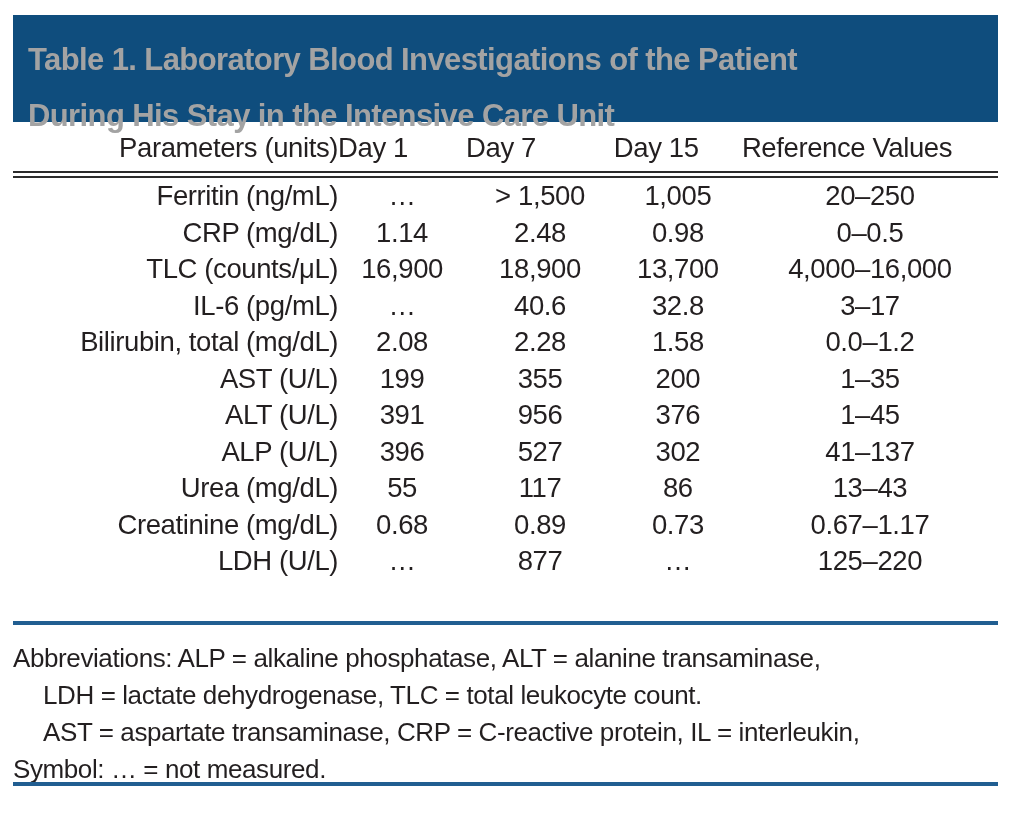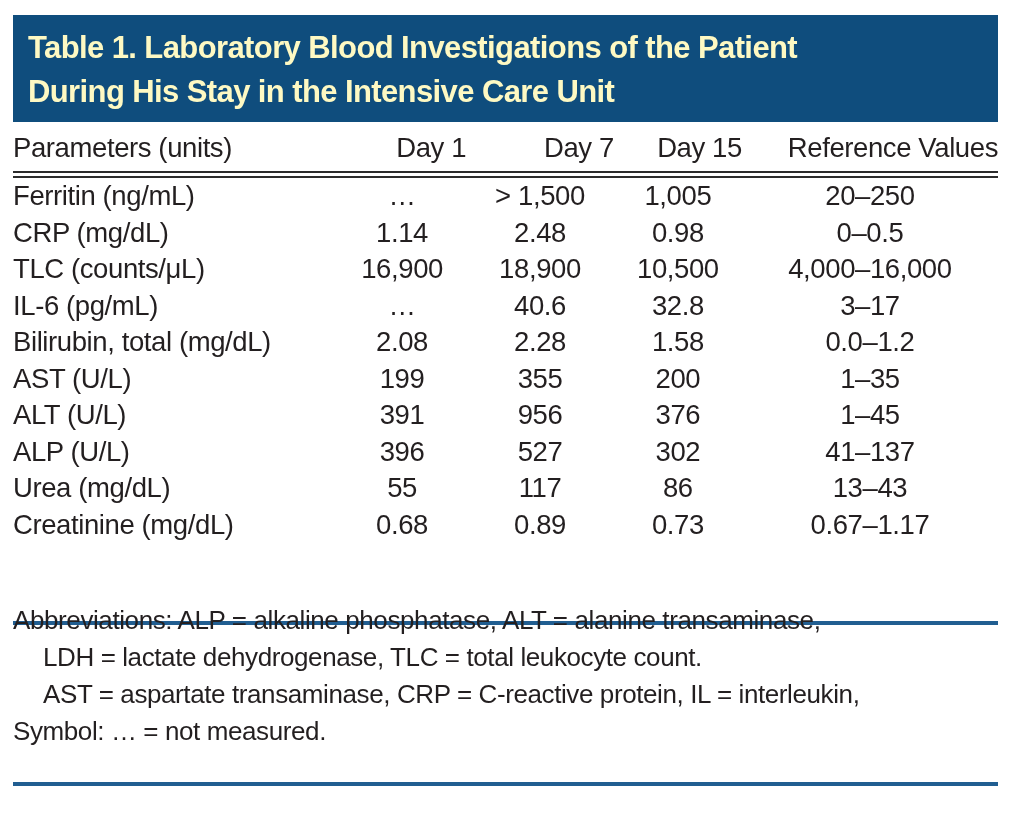--- a/index.html
+++ b/index.html
@@ -22,69 +22,70 @@
     position: absolute;
     left: 13px;
     top: 15px;
     width: 985px;
     height: 107px;
     background: #0f4d7d;
     box-sizing: border-box;
     padding: 11px 14px 0 15px;
   }
   .banner .title-line {
-    color: #fef9c3;
+    color: #a3a3a3;
     font-size: 31px;
     font-weight: bold;
     letter-spacing: -0.6px;
     line-height: 44px;
     white-space: nowrap;
+    margin-top: 12px;
   }
   table.lab-table {
     position: absolute;
     left: 13px;
     top: 126px;
     width: 985px;
     border-collapse: collapse;
     table-layout: fixed;
   }
   table.lab-table th {
     font-weight: 400;
     font-size: 27.5px;
     letter-spacing: -0.4px;
     padding: 6px 0 7px 0;
     border-bottom: 7px double #2b2b2b;
-    text-align: right;
+    text-align: left;
     white-space: nowrap;
     vertical-align: bottom;
   }
-  table.lab-table th.col-param { text-align: left; }
+  table.lab-table th.col-param { text-align: right; }
   table.lab-table td {
     font-size: 27.5px;
     letter-spacing: -0.4px;
     height: 36.5px;
     line-height: 36.5px;
     padding: 0;
     text-align: center;
     white-space: nowrap;
   }
-  table.lab-table td.col-param { text-align: left; }
+  table.lab-table td.col-param { text-align: right; }
   .rule-blue {
     position: absolute;
     left: 13px;
     width: 985px;
     height: 4px;
     background: #215e91;
   }
   .rule-mid { top: 621px; }
   .rule-bottom { top: 782px; }
   .footnotes {
     position: absolute;
     left: 13px;
-    top: 602px;
+    top: 640px;
     width: 985px;
   }
   .footnotes .fn-line {
     font-size: 26px;
     letter-spacing: -0.4px;
     line-height: 37px;
     white-space: nowrap;
   }
   .footnotes .fn-indent { padding-left: 30px; }
 </style>
@@ -127,21 +128,21 @@
           <td class="col-param">CRP (mg/dL)</td>
           <td class="col-val">1.14</td>
           <td class="col-val">2.48</td>
           <td class="col-val">0.98</td>
           <td class="col-val">0–0.5</td>
         </tr>
         <tr>
           <td class="col-param">TLC (counts/μL)</td>
           <td class="col-val">16,900</td>
           <td class="col-val">18,900</td>
-          <td class="col-val">10,500</td>
+          <td class="col-val">13,700</td>
           <td class="col-val">4,000–16,000</td>
         </tr>
         <tr>
           <td class="col-param">IL-6 (pg/mL)</td>
           <td class="col-val">…</td>
           <td class="col-val">40.6</td>
           <td class="col-val">32.8</td>
           <td class="col-val">3–17</td>
         </tr>
         <tr>
@@ -178,20 +179,27 @@
           <td class="col-val">117</td>
           <td class="col-val">86</td>
           <td class="col-val">13–43</td>
         </tr>
         <tr>
           <td class="col-param">Creatinine (mg/dL)</td>
           <td class="col-val">0.68</td>
           <td class="col-val">0.89</td>
           <td class="col-val">0.73</td>
           <td class="col-val">0.67–1.17</td>
+        </tr>
+        <tr>
+          <td class="col-param">LDH (U/L)</td>
+          <td class="col-val">…</td>
+          <td class="col-val">877</td>
+          <td class="col-val">…</td>
+          <td class="col-val">125–220</td>
         </tr>
       </tbody>
   </table>
 
   <div class="rule-blue rule-mid"></div>
 
   <div class="footnotes">
     <div class="fn-line">Abbreviations: ALP = alkaline phosphatase, ALT = alanine transaminase,</div>
     <div class="fn-line fn-indent">LDH = lactate dehydrogenase, TLC = total leukocyte count.</div>
     <div class="fn-line fn-indent">AST = aspartate transaminase, CRP = C-reactive protein, IL = interleukin,</div>

